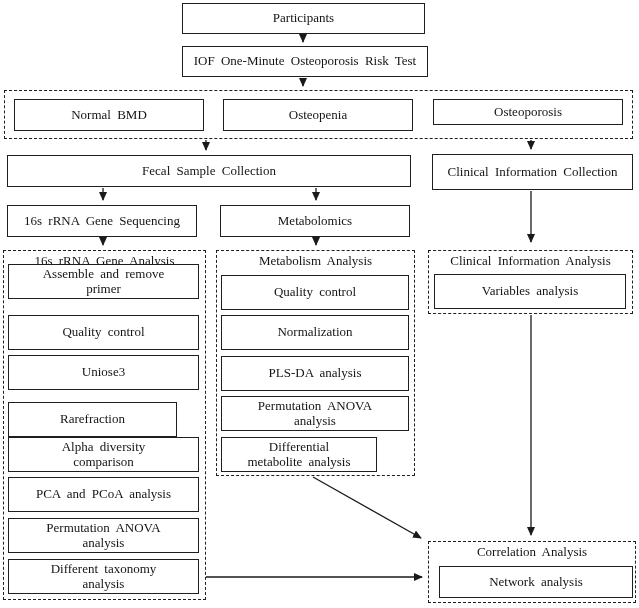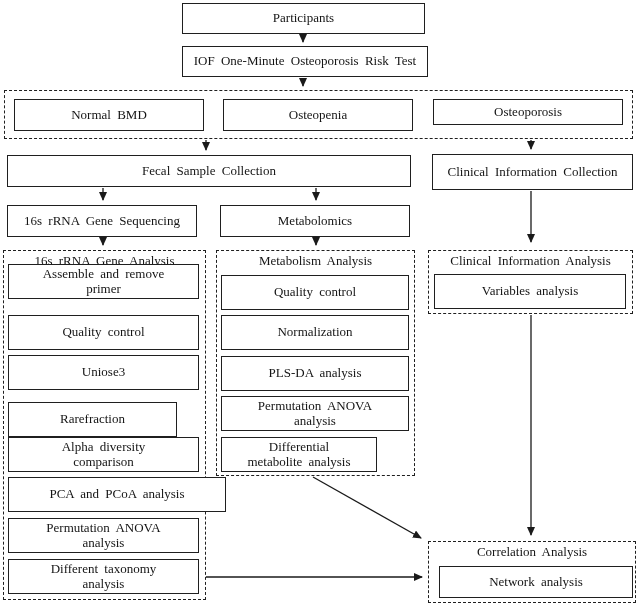--- a/index.html
+++ b/index.html
@@ -93,21 +93,21 @@
 
   <div class="box" style="left:220px; top:205px; width:190px; height:32px;">Metabolomics</div>
 
   <div class="panel" style="left:3px; top:250px; width:203px; height:350px;">
     <div class="panel-title">16s rRNA Gene Analysis</div>
     <div class="pbox" style="left:4px; top:13px;  width:191px; height:35px;">Assemble and remove primer</div>
     <div class="pbox" style="left:4px; top:64px;  width:191px; height:35px;">Quality control</div>
     <div class="pbox" style="left:4px; top:104px; width:191px; height:35px;">Uniose3</div>
     <div class="pbox" style="left:4px; top:151px; width:169px; height:35px;">Rarefraction</div>
     <div class="pbox" style="left:4px; top:186px; width:191px; height:35px;">Alpha diversity comparison</div>
-    <div class="pbox" style="left:4px; top:226px; width:218px; height:35px;">PCA and PCoA analysis</div>
+    <div class="pbox" style="left:4px; top:226px; width:191px; height:35px;">PCA and PCoA analysis</div>
     <div class="pbox" style="left:4px; top:267px; width:191px; height:35px;">Permutation ANOVA analysis</div>
     <div class="pbox" style="left:4px; top:308px; width:191px; height:35px;">Different taxonomy analysis</div>
   </div>
 
   <div class="panel" style="left:216px; top:250px; width:199px; height:226px;">
     <div class="panel-title">Metabolism Analysis</div>
     <div class="pbox" style="left:4px; top:24px;  width:188px; height:35px;">Quality control</div>
     <div class="pbox" style="left:4px; top:64px;  width:188px; height:35px;">Normalization</div>
     <div class="pbox" style="left:4px; top:105px; width:188px; height:35px;">PLS-DA analysis</div>
     <div class="pbox" style="left:4px; top:145px; width:188px; height:35px;">Permutation ANOVA analysis</div>

